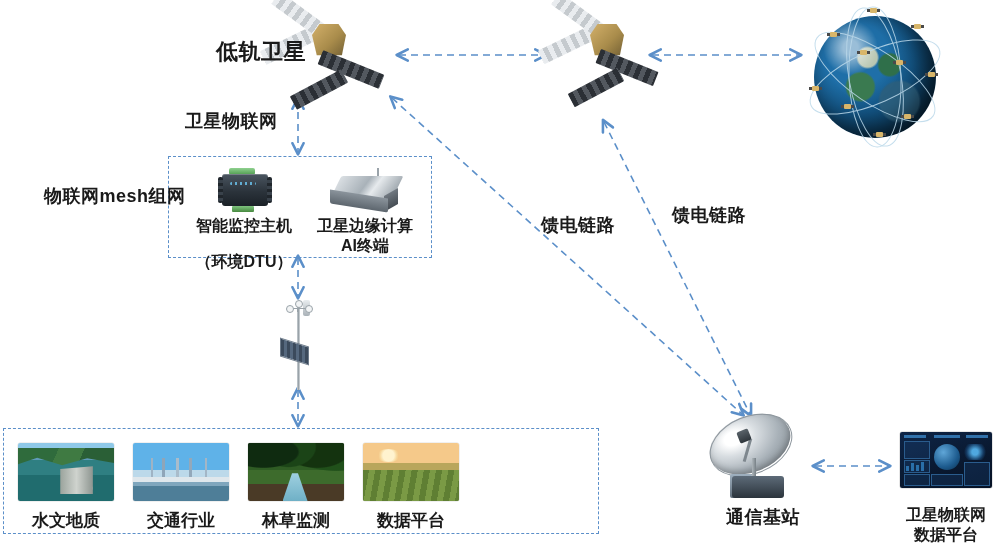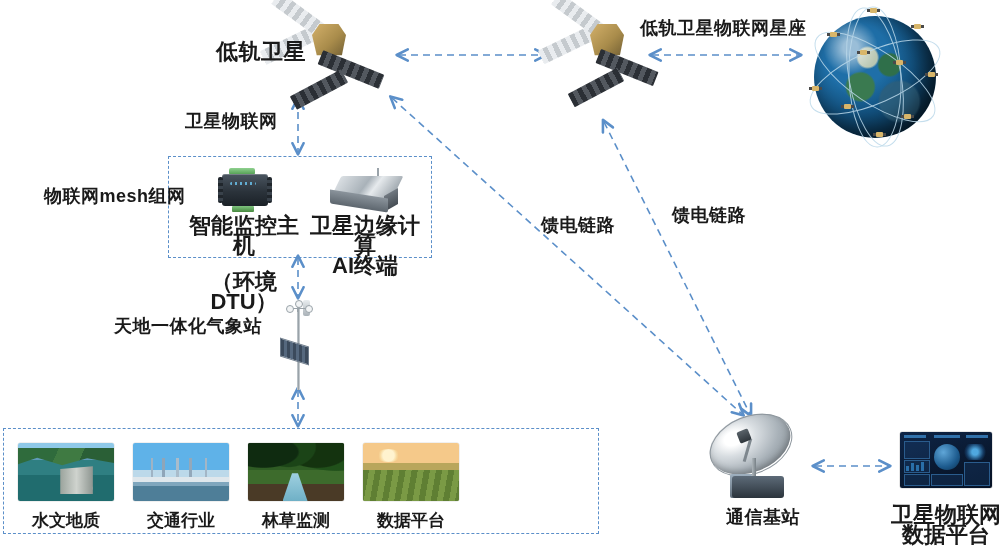--- a/index.html
+++ b/index.html
@@ -6,21 +6,21 @@
   body{
     width:1000px;height:552px;position:relative;overflow:hidden;
     font-family:"Liberation Sans","DejaVu Sans",sans-serif;
     color:#1a1a1a;
   }
   .stage{position:absolute;left:0;top:0;width:1000px;height:552px;}
   .svg-layer{position:absolute;left:0;top:0;width:1000px;height:552px;pointer-events:none;}
   .lbl{position:absolute;font-weight:bold;white-space:nowrap;letter-spacing:.5px;}
   .lbl-19{font-size:22px;line-height:22px;}
   .lbl-18{font-size:18px;line-height:21px;}
-  .lbl-17{font-size:22px;line-height:20px;}
+  .lbl-17{font-size:16px;line-height:20px;}
   .ctr{text-align:center;}
 
   
   .dashbox{position:absolute;border:1.6px dashed #5b8fc9;background:transparent;}
 
   
   .card{position:absolute;width:96px;text-align:center;}
   .card .thumb{width:96px;height:58px;border-radius:2px;overflow:hidden;position:relative;
                 box-shadow:0 0 0 .5px rgba(0,0,0,.12);}
   .card .cap{margin-top:8px;font-size:17px;font-weight:bold;white-space:nowrap;}
@@ -324,27 +324,25 @@
       </div>
     <div class="cap">数据平台</div>
   </div>
 
   <div class="lbl lbl-19" style="left:216px;top:41px;">低轨卫星</div>
 
   <div class="lbl lbl-18" style="left:185px;top:111px;">卫星物联网</div>
 
   <div class="lbl lbl-18" style="left:20px;top:186px;padding-left:24px;">物联网mesh组网</div>
 
-  <div class="lbl lbl-18" style="left:640px;top:18px;">低轨卫星物联网星座</div>
 
   <div class="lbl lbl-18" style="left:541px;top:215px;">馈电链路</div>
 
   <div class="lbl lbl-18" style="left:672px;top:205px;">馈电链路</div>
 
-  <div class="lbl lbl-18" style="left:114px;top:316px;">天地一体化气象站</div>
 
   <div class="lbl lbl-18" style="left:726px;top:507px;">通信基站</div>
 
   <div class="ctr" style="position:absolute;left:886px;top:505px;width:120px;">
     <div class="lbl-17" style="font-weight:bold;white-space:nowrap;">卫星物联网</div>
     <div class="lbl-17" style="font-weight:bold;white-space:nowrap;">数据平台</div>
   </div>
 
 </div>
 

